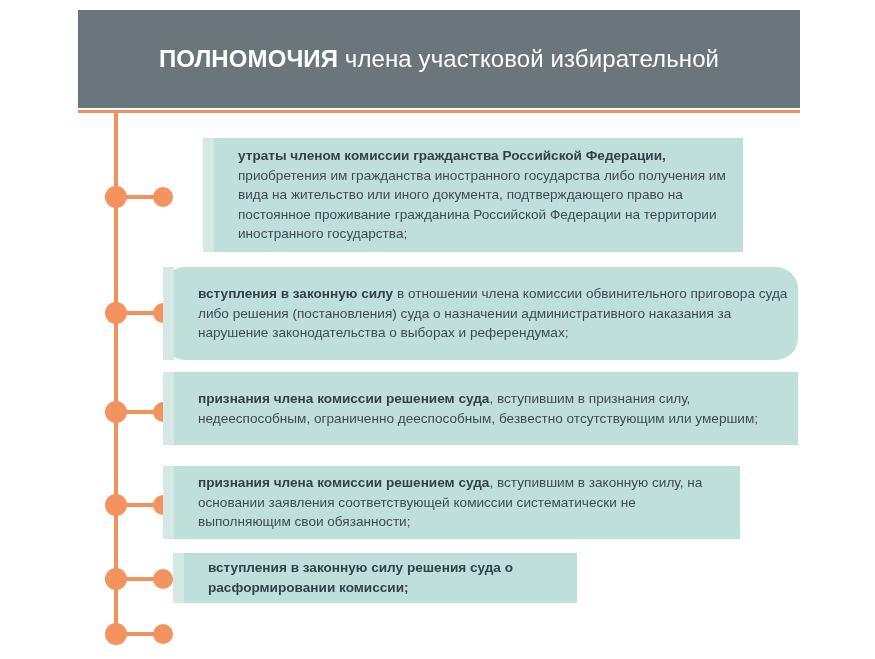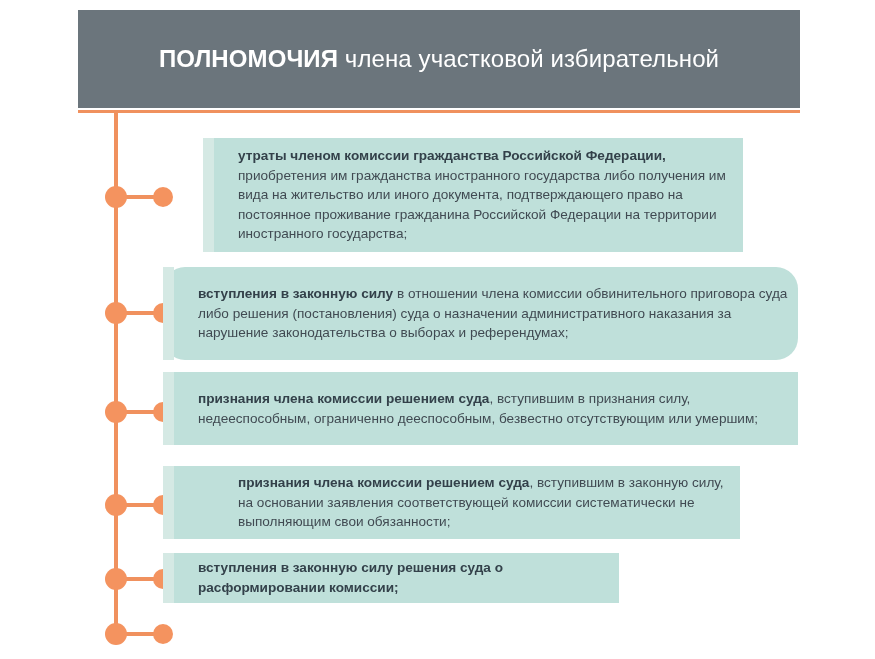--- a/index.html
+++ b/index.html
@@ -171,26 +171,26 @@
       <b>вступления в законную силу</b><span> в отношении члена комиссии обвинительного приговора суда либо решения (постановления) суда о назначении административного наказания за нарушение законодательства о выборах и референдумах;</span>
     </div>
   </div>
 
   <div class="block" style="left:163px; top:372px; width:635px; height:73px;">
     <div class="block-text">
       <b>признания члена комиссии решением суда</b><span>, вступившим в признания силу, недееспособным, ограниченно дееспособным, безвестно отсутствующим или умершим;</span>
     </div>
   </div>
 
-  <div class="block" style="left:163px; top:466px; width:577px; height:73px;padding-left:40px;">
+  <div class="block" style="left:163px; top:466px; width:577px; height:73px;">
     <div class="block-text">
       <b>признания члена комиссии решением суда</b><span>, вступившим в законную силу, на основании заявления соответствующей комиссии систематически не выполняющим свои обязанности;</span>
     </div>
   </div>
 
-  <div class="block" style="left:163px; top:553px; width:456px; height:50px;">
+  <div class="block" style="left:173px; top:553px; width:404px; height:50px;">
     <div class="block-text">
       <b>вступления в законную силу решения суда о расформировании комиссии;</b><span></span>
     </div>
   </div>
 
 
 </div>
 
 </body></html>

